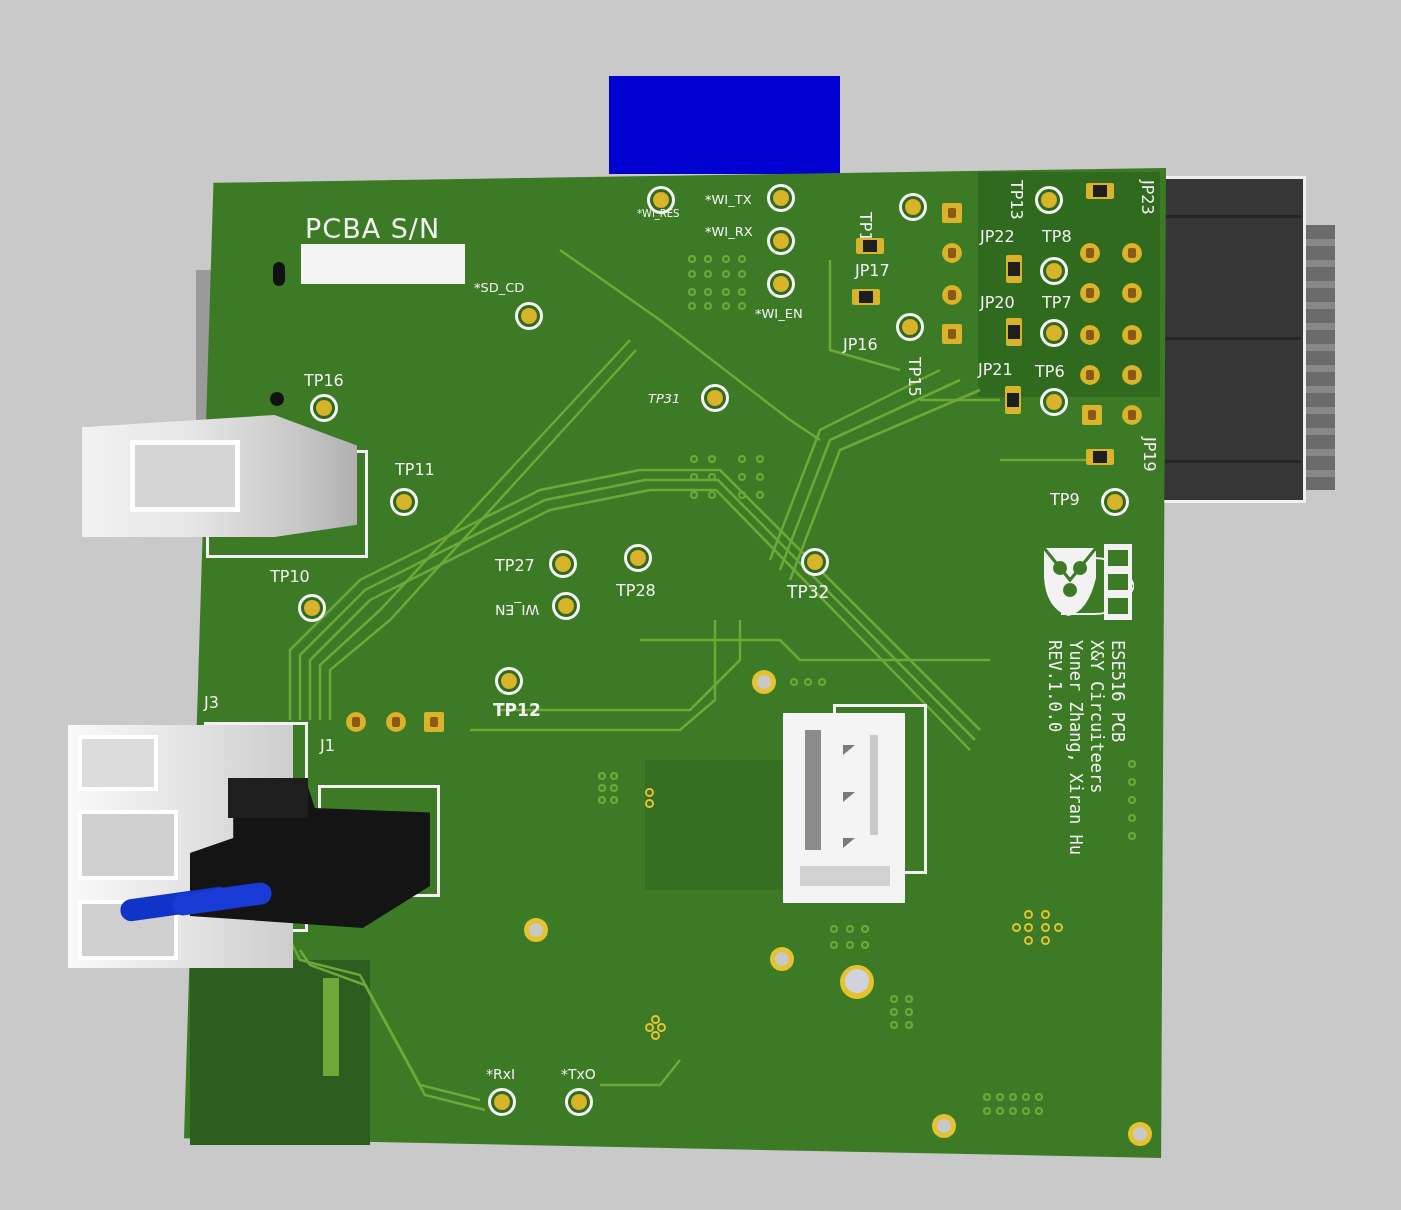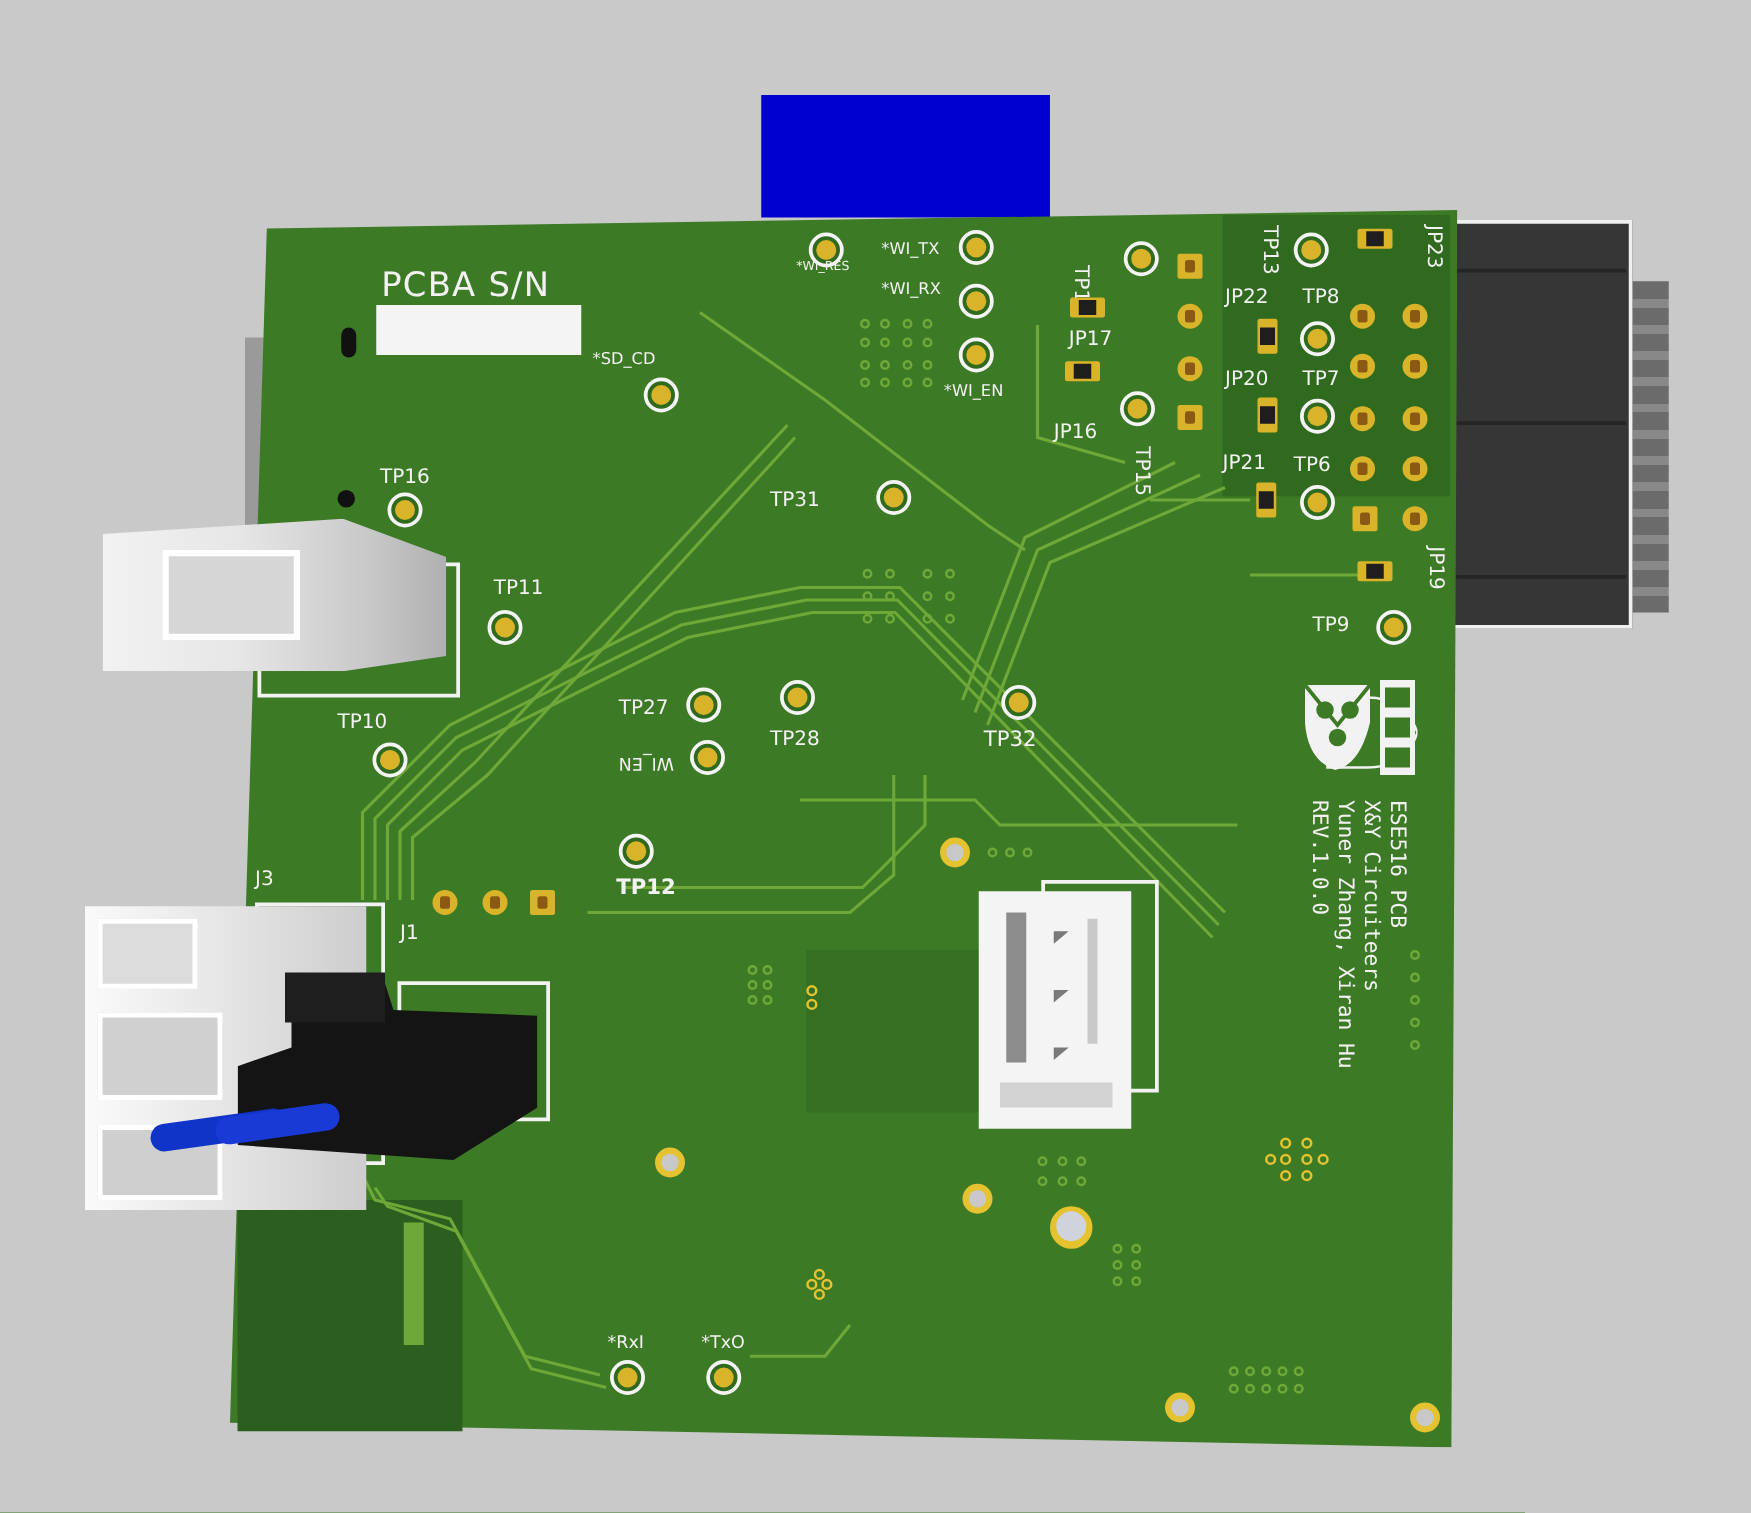--- a/index.html
+++ b/index.html
@@ -254,21 +254,21 @@
     </svg>
   </div>
 
   <div class="abs" style="left:1128px;top:640px;transform:rotate(90deg);transform-origin:left top;">
     <div class="silk mono" style="position:relative;font-size:17px;line-height:21px;">ESE516 PCB</div>
     <div class="silk mono" style="position:relative;font-size:17px;line-height:21px;">X&amp;Y Circuiteers</div>
     <div class="silk mono" style="position:relative;font-size:17px;line-height:21px;">Yuner Zhang, Xiran Hu</div>
     <div class="silk mono" style="position:relative;font-size:17px;line-height:21px;">REV.1.0.0</div>
   </div>
 
-  <div class="silk" style="left:616px;top:392px;font-size:16px;">TP31</div>
+  <div class="silk" style="left:648px;top:392px;font-size:13px;font-style:italic;">TP31</div>
   <div class="tp" style="left:701px;top:384px;"></div>
   <div class="silk" style="left:304px;top:373px;font-size:16px;">TP16</div>
   <div class="tp" style="left:310px;top:394px;"></div>
   <div class="silk" style="left:395px;top:462px;font-size:16px;">TP11</div>
   <div class="tp" style="left:390px;top:488px;"></div>
   <div class="silk" style="left:270px;top:569px;font-size:16px;">TP10</div>
   <div class="tp" style="left:298px;top:594px;"></div>
   <div class="silk" style="left:495px;top:558px;font-size:16px;">TP27</div>
   <div class="tp" style="left:549px;top:550px;"></div>
   <div class="silk" style="left:495px;top:603px;font-size:14px;transform:scale(-1,-1);">WI_EN</div>

